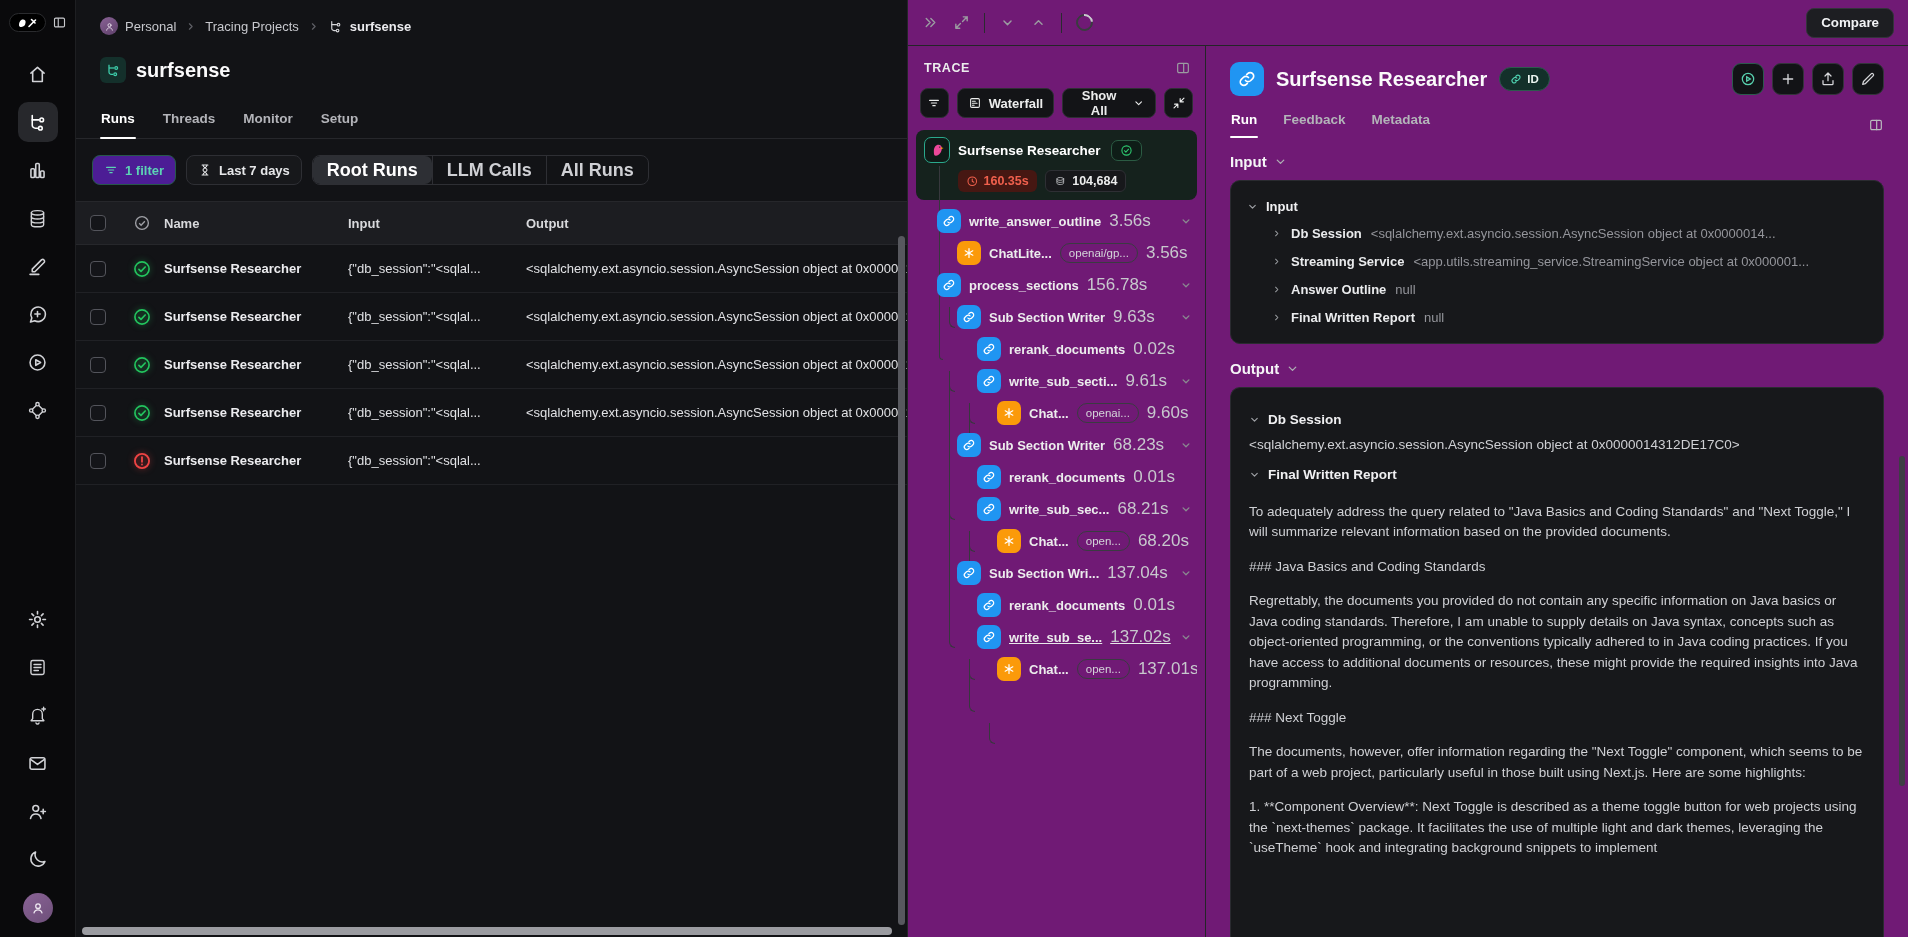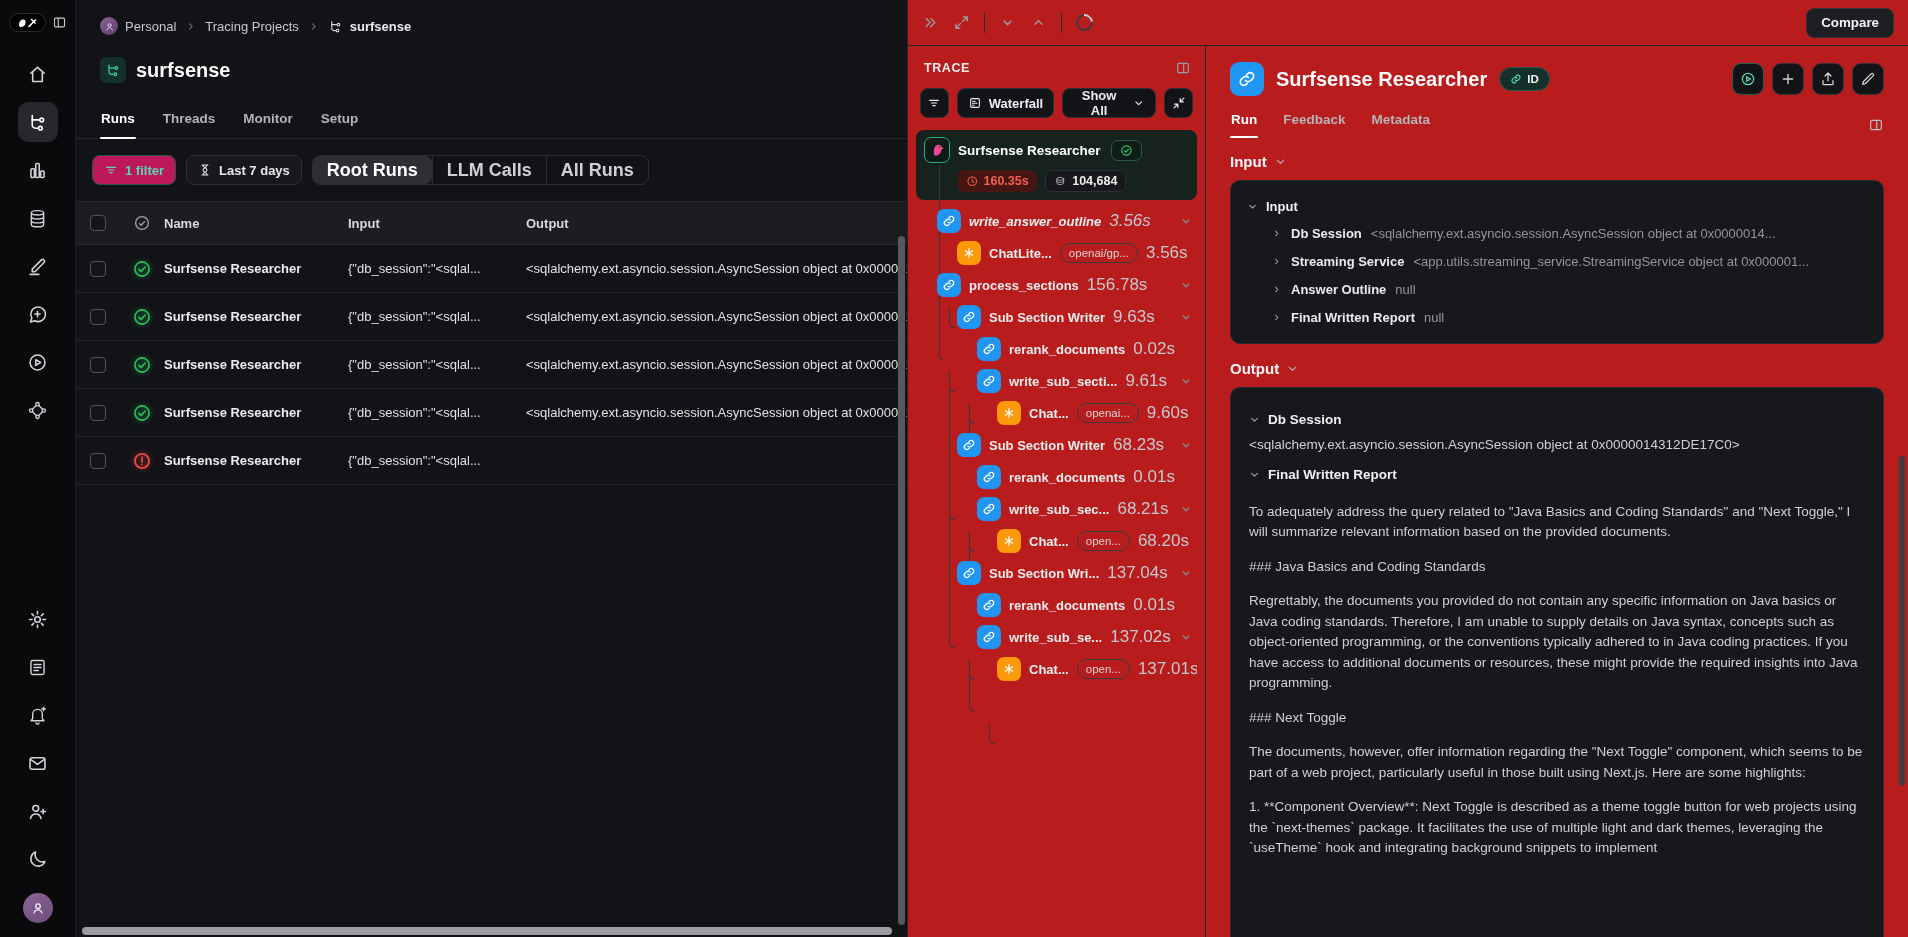--- a/index.html
+++ b/index.html
@@ -37,21 +37,21 @@
   .title-icon{width:26px;height:26px;border-radius:6px;background:#14302b;color:#3ecfac;display:flex;align-items:center;justify-content:center}
   .title-icon svg{width:16px;height:16px}
   .page-title{font-size:20px;font-weight:bold;color:#fafafb}
   .tabs-row{display:flex;gap:26px;padding:0 24px;margin-top:28px;border-bottom:1px solid #26272b}
   .tab{padding:0 1px 12px;font-size:13.5px;font-weight:bold;color:#b3b4b9;cursor:pointer;position:relative}
   .tab.active{color:#fff}
   .tab.active::after{content:"";position:absolute;left:0;right:0;bottom:-1px;height:2.5px;background:#fff;border-radius:2px}
   .filter-row{display:flex;align-items:center;gap:10px;padding:16px 16px 14px}
   .pill-btn{height:30px;display:flex;align-items:center;gap:7px;padding:0 11px;border-radius:8px;border:1px solid #2e2f34;background:#17181b;color:#e6e7e9;font-weight:bold;font-size:13px;cursor:pointer}
   .pill-btn svg{width:14px;height:14px}
-  .pill-btn.teal{background:#be185d;border-color:#27584b;color:#5cd3b4}
+  .pill-btn.teal{background:#4c1d95;border-color:#27584b;color:#5cd3b4}
   .segmented{display:flex;height:30px;border:1px solid #2e2f34;border-radius:8px;background:#121316;overflow:hidden}
   .segment{display:flex;align-items:center;padding:0 14px;font-weight:bold;font-size:18px;color:#cfd0d4;cursor:pointer;border-left:1px solid #2e2f34}
   .segment:first-child{border-left:none}
   .segment.active{background:#2d2f34;color:#fff;border-radius:7px;margin:0;border-left-color:transparent}
   .runs-table{margin-top:2px}
   .thead{display:flex;align-items:center;height:44px;background:#1c1d21;border-top:1px solid #26272b;border-bottom:1px solid #26272b;color:#d8d9dc;font-weight:bold}
   .trow{display:flex;align-items:center;height:48px;border-bottom:1px solid #202125;cursor:pointer}
   .col-check{width:44px;display:flex;justify-content:center}
   .col-status{width:44px;display:flex;justify-content:center}
   .col-name{width:184px;font-weight:bold;color:#ececef;overflow:hidden;white-space:nowrap}
@@ -61,21 +61,21 @@
   .checkbox{width:16px;height:16px;border-radius:4px;border:1.5px solid #53545b;background:#141519;cursor:pointer}
   .status-ic{width:20px;height:20px;border-radius:50%;display:flex;align-items:center;justify-content:center}
   .status-ic svg{width:20px;height:20px}
   .status-success{color:#23c45e;filter:drop-shadow(0 0 3px rgba(34,197,94,.55))}
   .status-error{color:#ee4444;filter:drop-shadow(0 0 3px rgba(239,68,68,.55))}
   .status-header{color:#9fa0a6}
   .vscroll{position:absolute;right:2px;top:236px;bottom:12px;width:7px;border-radius:4px;background:#57585e;cursor:pointer}
   .hscroll{position:absolute;left:6px;bottom:2px;height:8px;width:810px;border-radius:4px;background:#9b9ca1;cursor:pointer}
 
   
-  .right-region{flex:1;display:flex;flex-direction:column;background:#b91c1c;border-left:1px solid #242528;min-width:0}
+  .right-region{flex:1;display:flex;flex-direction:column;background:#701a75;border-left:1px solid #242528;min-width:0}
   .top-bar{height:46px;flex:0 0 auto;display:flex;align-items:center;gap:14px;padding:0 14px;border-bottom:1px solid #242528}
   .tb-ic{color:#9b9ca1;cursor:pointer}
   .tb-ic svg{width:17px;height:17px}
   .tb-div{width:1px;height:20px;background:#2a2b2f}
   .spinner{width:17px;height:17px;border-radius:50%;border:2.5px solid #3a3b40;border-top-color:#c8c9cd;transform:rotate(40deg)}
   .compare-btn{margin-left:auto;height:30px;display:flex;align-items:center;padding:0 14px;border:1px solid #33343a;border-radius:8px;background:#1d1e22;color:#f2f3f5;font-weight:bold;cursor:pointer}
   .panes{flex:1;display:flex;min-height:0}
 
   
   .trace-pane{width:298px;flex:0 0 auto;border-right:1px solid #242528;padding:14px 8px 0;display:flex;flex-direction:column;min-height:0}
@@ -570,21 +570,21 @@
                       <ellipse cx="12" cy="7.5" rx="6.5" ry="2.8"></ellipse>
                       <path d="M5.5 7.5v8c0 1.6 2.9 2.8 6.5 2.8s6.5-1.2 6.5-2.8v-8"></path>
                       <path d="M5.5 11.5c0 1.6 2.9 2.8 6.5 2.8s6.5-1.2 6.5-2.8"></path>
                     </svg>
                   </span>
                   <span>104,684</span>
                 </span>
               </div>
             </div>
             <div style="margin-top: 5px;">
-              <div class="tree-row" style="padding-left: 21px; font-style: italic;">
+              <div class="tree-row" style="padding-left: 21px;">
                 <span class="node-icon blue">
                   <svg viewBox="0 0 24 24" fill="none" stroke="currentColor" stroke-width="2.1" stroke-linecap="round" stroke-linejoin="round">
                     <path d="M10.2 13.8a4.2 4.2 0 0 0 6 .3l2.6-2.6a4.2 4.2 0 1 0-6-6l-1.2 1.2"></path>
                     <path d="M13.8 10.2a4.2 4.2 0 0 0-6-.3l-2.6 2.6a4.2 4.2 0 1 0 6 6l1.2-1.2"></path>
                   </svg>
                 </span>
                 <span class="node-name">write_answer_outline</span>
                 <span class="node-dur">3.56s</span>
                 <span class="node-chev">
                   <svg viewBox="0 0 24 24" fill="none" stroke="currentColor" stroke-width="2.2" stroke-linecap="round" stroke-linejoin="round">
@@ -735,21 +735,21 @@
               <div class="tree-row" style="padding-left: 61px;">
                 <span class="node-icon blue">
                   <svg viewBox="0 0 24 24" fill="none" stroke="currentColor" stroke-width="2.1" stroke-linecap="round" stroke-linejoin="round">
                     <path d="M10.2 13.8a4.2 4.2 0 0 0 6 .3l2.6-2.6a4.2 4.2 0 1 0-6-6l-1.2 1.2"></path>
                     <path d="M13.8 10.2a4.2 4.2 0 0 0-6-.3l-2.6 2.6a4.2 4.2 0 1 0 6 6l1.2-1.2"></path>
                   </svg>
                 </span>
                 <span class="node-name">rerank_documents</span>
                 <span class="node-dur">0.01s</span>
               </div>
-              <div class="tree-row" style="padding-left: 61px;">
+              <div class="tree-row" style="padding-left: 61px; text-decoration: underline;">
                 <span class="node-icon blue">
                   <svg viewBox="0 0 24 24" fill="none" stroke="currentColor" stroke-width="2.1" stroke-linecap="round" stroke-linejoin="round">
                     <path d="M10.2 13.8a4.2 4.2 0 0 0 6 .3l2.6-2.6a4.2 4.2 0 1 0-6-6l-1.2 1.2"></path>
                     <path d="M13.8 10.2a4.2 4.2 0 0 0-6-.3l-2.6 2.6a4.2 4.2 0 1 0 6 6l1.2-1.2"></path>
                   </svg>
                 </span>
                 <span class="node-name">write_sub_se...</span>
                 <span class="node-dur">137.02s</span>
                 <span class="node-chev">
                   <svg viewBox="0 0 24 24" fill="none" stroke="currentColor" stroke-width="2.2" stroke-linecap="round" stroke-linejoin="round">

